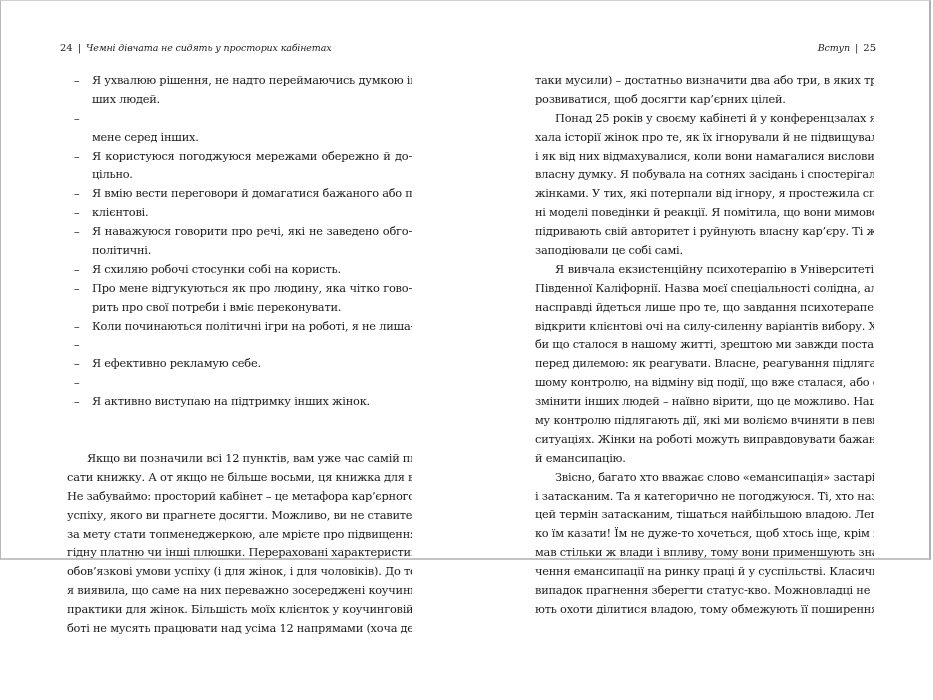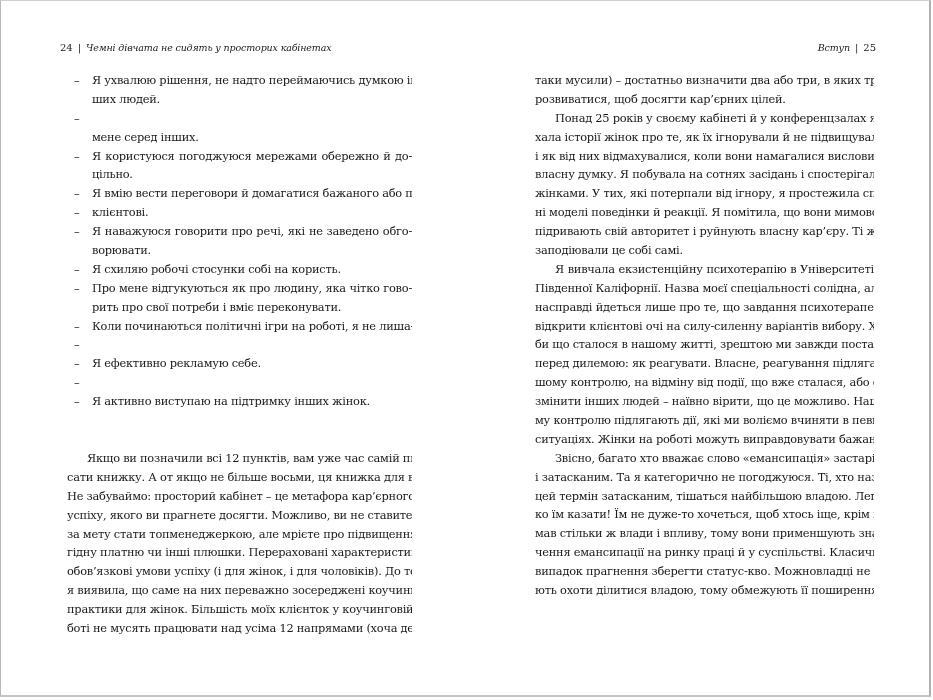--- a/index.html
+++ b/index.html
@@ -12,21 +12,21 @@
       height: 700px;
       position: relative;
       overflow: hidden;
       font-family: "DejaVu Serif", "Liberation Serif", serif;
       color: #1a1a1a;
     }
     .spread {
       position: absolute;
       left: 0; top: 0;
       width: 931px;
-      height: 697px;
+      height: 560px;
       border-left: 1px solid #b8b8b8;
       border-top: 1px solid #d0d0d0;
       border-right: 2px solid #b0b0b0;
       border-bottom: 2px solid #c4c4c4;
       box-sizing: border-box;
       background: #ffffff;
     }
     .page {
       position: absolute;
       top: 0;
@@ -101,21 +101,21 @@
           <span class="line li last"><span>цільно.</span></span>
         </div>
         <div>
           <span class="line li"><span class="dash">–</span><span>Я вмію вести переговори й домагатися бажаного або по-</span></span>
         </div>
         <div>
           <span class="line li last"><span class="dash">–</span><span>клієнтові.</span></span>
         </div>
         <div>
           <span class="line li"><span class="dash">–</span><span>Я наважуюся говорити про речі, які не заведено обго-</span></span>
-          <span class="line li last"><span>ворювати.</span></span>
+          <span class="line li last"><span>політичні.</span></span>
         </div>
         <div>
           <span class="line li last"><span class="dash">–</span><span>Я схиляю робочі стосунки собі на користь.</span></span>
         </div>
         <div>
           <span class="line li"><span class="dash">–</span><span>Про мене відгукуються як про людину, яка чітко гово-</span></span>
           <span class="line li last"><span>рить про свої потреби і вміє переконувати.</span></span>
         </div>
         <div>
           <span class="line li"><span class="dash">–</span><span>Коли починаються політичні ігри на роботі, я не лиша-</span></span>
@@ -177,20 +177,21 @@
         <span class="line para-indent">Я вивчала екзистенційну психотерапію в Університеті</span>
         <span class="line">Південної Каліфорнії. Назва моєї спеціальності солідна, але</span>
         <span class="line">насправді йдеться лише про те, що завдання психотерапевта –</span>
         <span class="line">відкрити клієнтові очі на силу-силенну варіантів вибору. Хай</span>
         <span class="line">би що сталося в нашому житті, зрештою ми завжди постаємо</span>
         <span class="line">перед дилемою: як реагувати. Власне, реагування підлягає на-</span>
         <span class="line">шому контролю, на відміну від події, що вже сталася, або спроб</span>
         <span class="line">змінити інших людей – наївно вірити, що це можливо. Нашо-</span>
         <span class="line">му контролю підлягають дії, які ми воліємо вчиняти в певних</span>
         <span class="line">ситуаціях. Жінки на роботі можуть виправдовувати бажан-</span>
+        <span class="line last">й емансипацію.</span>
       </div>
 
       <div>
         <span class="line para-indent">Звісно, багато хто вважає слово «емансипація» застарілим</span>
         <span class="line">і затасканим. Та я категорично не погоджуюся. Ті, хто називає</span>
         <span class="line">цей термін затасканим, тішаться найбільшою владою. Лег-</span>
         <span class="line">ко їм казати! Їм не дуже-то хочеться, щоб хтось іще, крім них,</span>
         <span class="line">мав стільки ж влади і впливу, тому вони применшують зна-</span>
         <span class="line">чення емансипації на ринку праці й у суспільстві. Класичний</span>
         <span class="line">випадок прагнення зберегти статус-кво. Можновладці не ма-</span>

